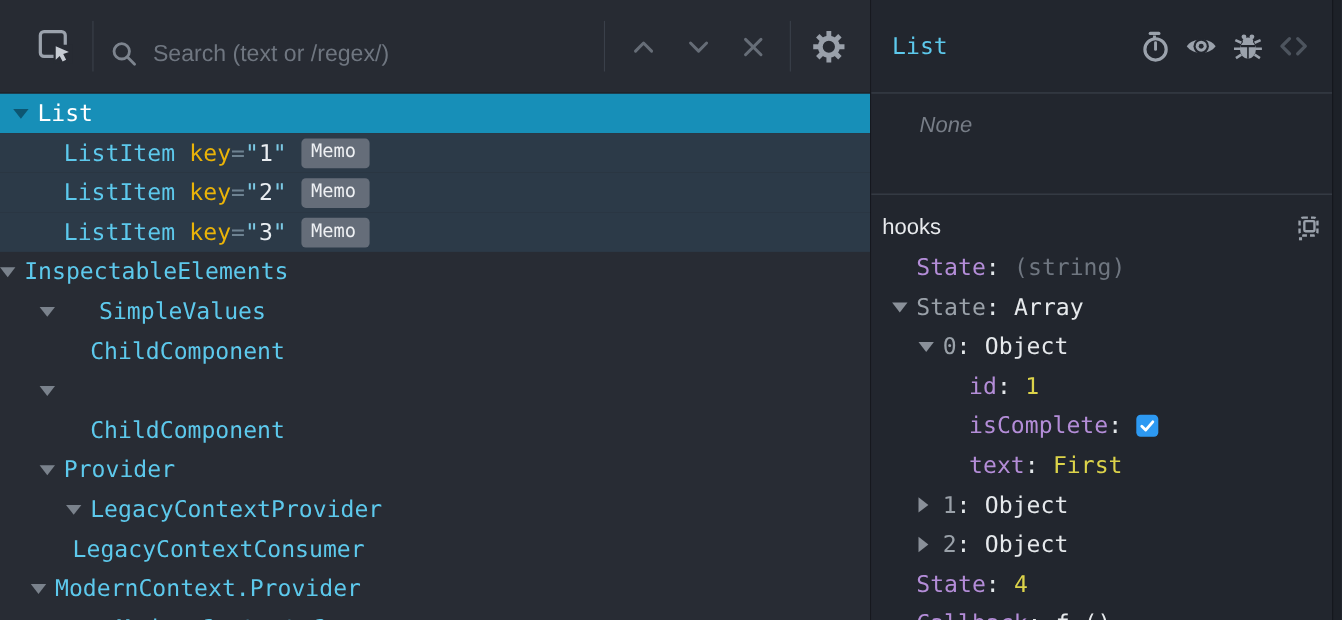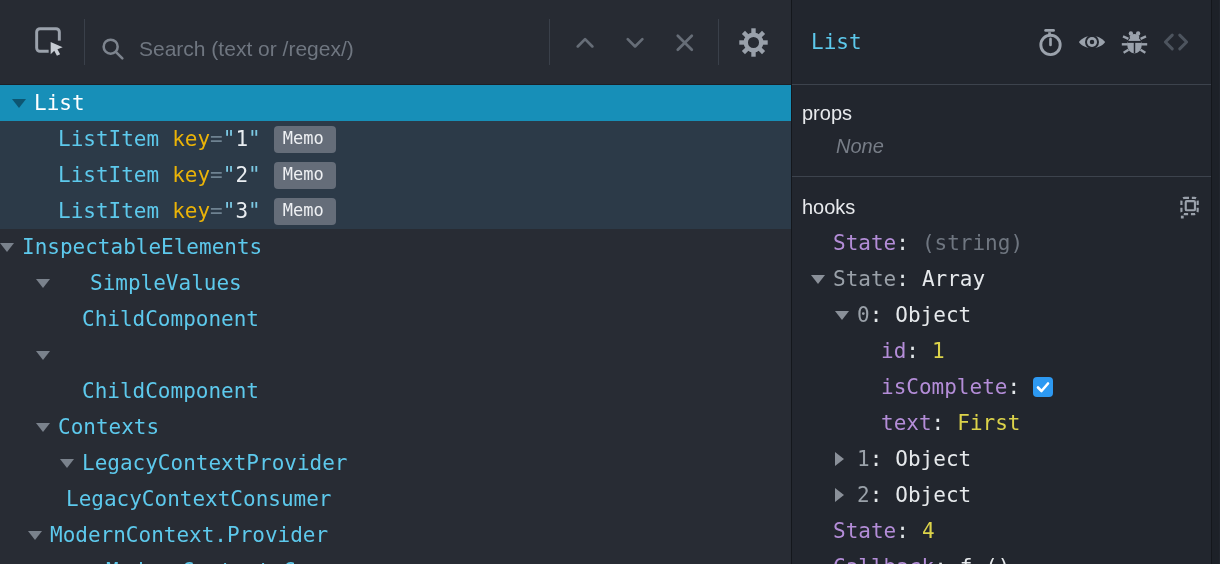--- a/index.html
+++ b/index.html
@@ -193,21 +193,21 @@
           </span>
         </div>
         <div class="tree-row" style="padding-left: 60px;">
           <span class="caret c-none"></span>
           <span class="cname">ChildComponent</span>
         </div>
         <div class="tree-row" style="padding-left: 36px;">
           <span class="caret c-down">
             <i></i>
           </span>
-          <span class="cname">Contexts</span>
+          <span class="cname">Provider</span>
         </div>
         <div class="tree-row" style="padding-left: 60px;">
           <span class="caret c-down">
             <i></i>
           </span>
           <span class="cname">LegacyContextProvider</span>
         </div>
         <div class="tree-row" style="padding-left: 44px;">
           <span class="caret c-none"></span>
           <span class="cname">LegacyContextConsumer</span>
@@ -265,21 +265,20 @@
         </div>
         <div class="rp-icon">
           <svg width="30" height="30" viewBox="0 0 24 24">
             <path d="M9 6.5 L3.5 12 L9 17.5" fill="none" stroke="#4d545e" stroke-width="2.4" stroke-linecap="round" stroke-linejoin="round"></path>
             <path d="M15 6.5 L20.5 12 L15 17.5" fill="none" stroke="#4d545e" stroke-width="2.4" stroke-linecap="round" stroke-linejoin="round"></path>
           </svg>
         </div>
       </div>
 
       <div class="rp-props">
-        <div class="sec-label">props</div>
         <div class="props-none">None</div>
       </div>
 
       <div class="rp-hooks">
         <div class="hooks-head">
           <div class="sec-label">hooks</div>
           <div class="hook-parse-btn">
             <svg width="26" height="26" viewBox="0 0 24 24">
               <rect x="5" y="3.5" width="15" height="15" rx="3" fill="none" stroke="#9aa1ab" stroke-width="2" stroke-dasharray="4 2.6"></rect>
               <rect x="9" y="6.5" width="8.5" height="8.5" rx="1" fill="none" stroke="#9aa1ab" stroke-width="2"></rect>

